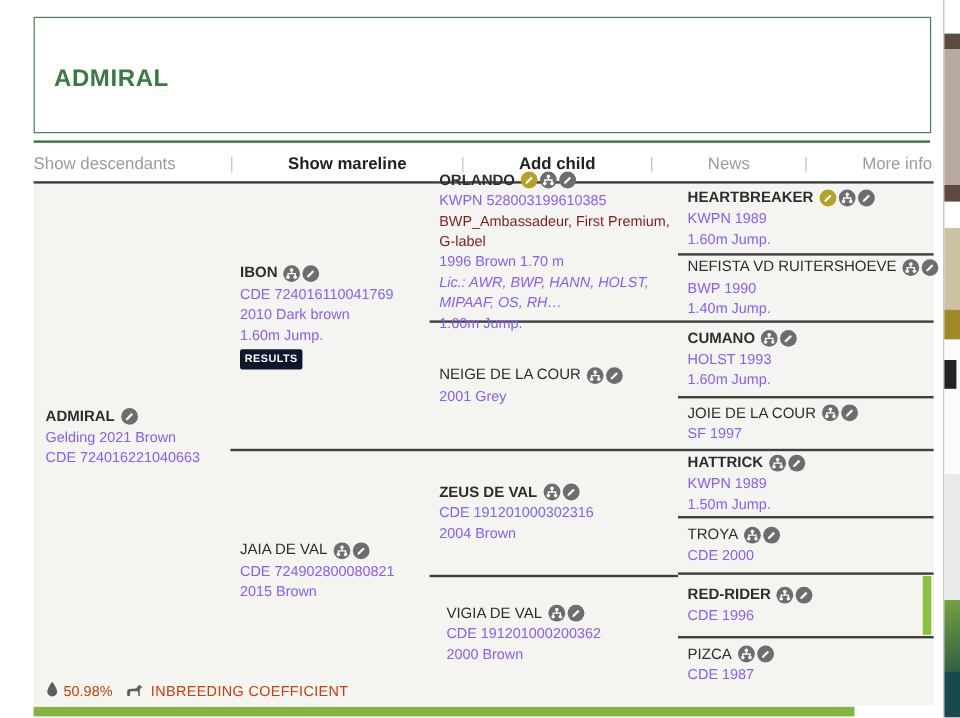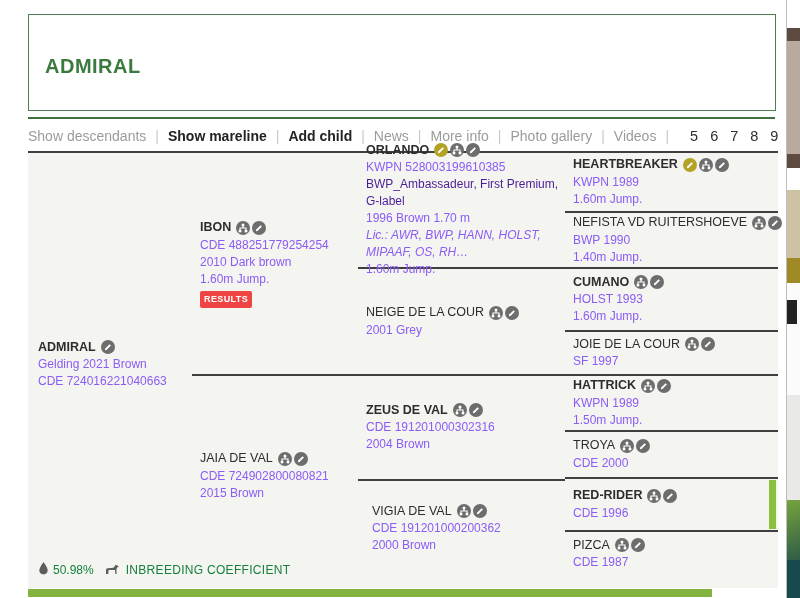--- a/index.html
+++ b/index.html
@@ -20,21 +20,21 @@
     position:absolute;left:16px;top:40px;
     font-size:20px;font-weight:bold;color:#3a7a3e;letter-spacing:.5px;
   }
   .green-rule{
     position:absolute;left:28px;top:117px;width:747px;height:2px;background:#3f7040;
   }
 
   
   .toolbar{
     position:absolute;left:28px;top:124px;width:750px;height:24px;
-    display:flex;align-items:center;font-size:14px;white-space:nowrap;
+    display:flex;align-items:center;font-size:14px;white-space:nowrap;gap:36px;
   }
   .tb-item{color:#9b9b9b;cursor:pointer;}
   .tb-item.active{color:#222222;font-weight:600;}
   .tb-sep{color:#c9c9c9;margin:0 9px;font-weight:400;}
   .gen-nums{margin-left:auto;display:flex;}
   .gen-num{color:#2d2d2d;font-size:14.5px;margin-left:12px;cursor:pointer;}
 
   
   .pedigree{
     position:absolute;left:28px;top:151px;width:750px;height:437px;
@@ -44,34 +44,34 @@
     position:absolute;display:flex;flex-direction:column;justify-content:center;
     padding-left:8px;line-height:1.42;
   }
   .bb{border-bottom:2px solid #3f3f3f;}
   .big-divider{position:absolute;left:164px;top:221px;width:586px;height:2px;background:#3f3f3f;}
 
   .name-row{display:flex;align-items:center;white-space:nowrap;}
   .hname{font-size:12.5px;color:#2d2d2d;margin-right:5px;}
   .hname.bold{font-weight:bold;}
   .pl{font-size:12px;color:#8b5cf6;}
-  .pl-green{color:#4c1d95;}
+  .pl-green{color:#7f1d1d;}
   .pl-italic{font-style:italic;}
 
   .cicon{
     width:14px;height:14px;border-radius:50%;background:#6d6d6d;
     display:inline-flex;align-items:center;justify-content:center;
     margin-right:2px;cursor:pointer;flex:0 0 auto;
   }
   .cicon.premium{background:#b4a226;}
   .cicon svg{display:block;}
 
   .badge{
     display:inline-block;align-self:flex-start;margin-top:3px;
-    background:#ef4444;color:#ffffff;font-size:9px;font-weight:bold;
+    background:#0f172a;color:#ffffff;font-size:9px;font-weight:bold;
     padding:2px 4px;border-radius:2px;letter-spacing:.4px;cursor:pointer;
   }
 
   
   .c-subject{left:0;top:0;width:164px;height:423px;padding-left:10px;}
   .c-ibon{left:164px;top:0;width:166px;height:221px;}
   .c-jaia{left:164px;top:223px;width:166px;height:200px;}
   .c-orlando{left:330px;top:0;width:207px;height:116px;}
   .c-neige{left:330px;top:116px;width:207px;height:105px;}
   .c-zeus{left:330px;top:223px;width:207px;height:105px;}
@@ -83,22 +83,22 @@
   .c-hattrick{left:537px;top:223px;width:213px;height:56px;}
   .c-troya{left:537px;top:279px;width:213px;height:47px;}
   .c-redrider{left:537px;top:326px;width:213px;height:53px;position:absolute;}
   .c-pizca{left:537px;top:379px;width:213px;height:44px;}
   .c-redrider .hl-bar{
     position:absolute;right:2px;top:1px;bottom:1px;width:7px;background:#8bc13e;
   }
 
   
   .inbreeding{
-    position:absolute;left:10px;bottom:10px;display:flex;align-items:center;
-    font-size:12px;color:#15803d;white-space:nowrap;
+    position:absolute;left:10px;bottom:4px;display:flex;align-items:center;
+    font-size:12px;color:#c2410c;white-space:nowrap;
   }
   .inbreeding .val{margin:0 10px 0 4px;}
   .inbreeding .lbl{margin-left:6px;letter-spacing:.3px;}
 
   .green-bar{
     position:absolute;left:28px;top:589px;width:684px;height:8px;background:#83b440;
   }
 
   
   .vline{position:absolute;left:786px;top:0;width:1px;height:598px;background:#bdbdbd;}
@@ -171,21 +171,21 @@
             <circle cx="4" cy="10" r="1.5" fill="#fff"></circle>
             <circle cx="10" cy="10" r="1.5" fill="#fff"></circle>
           </svg>
         </span>
       <span class="cicon">
           <svg width="14" height="14" viewBox="0 0 14 14">
             <path d="M4.2 8.6 L8.6 4.2 L9.9 5.5 L5.5 9.9 L3.9 10.2 Z" fill="#fff"></path>
           </svg>
         </span>
     </div>
-    <div class="pl">CDE 488251779254254</div>
+    <div class="pl">CDE 724016110041769</div>
     <div class="pl">2010 Dark brown</div>
     <div class="pl">1.60m Jump.</div>
     <span class="badge">RESULTS</span>
   </div>
 
   <div class="cell c-jaia">
     <div class="name-row">
       <span class="hname">JAIA DE VAL</span>
       <span class="cicon">
           <svg width="14" height="14" viewBox="0 0 14 14">

